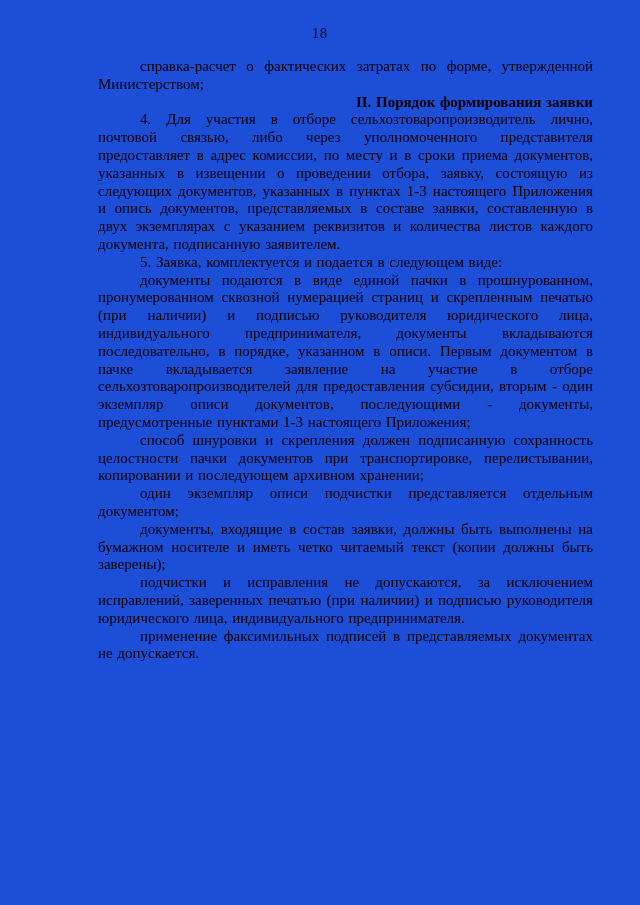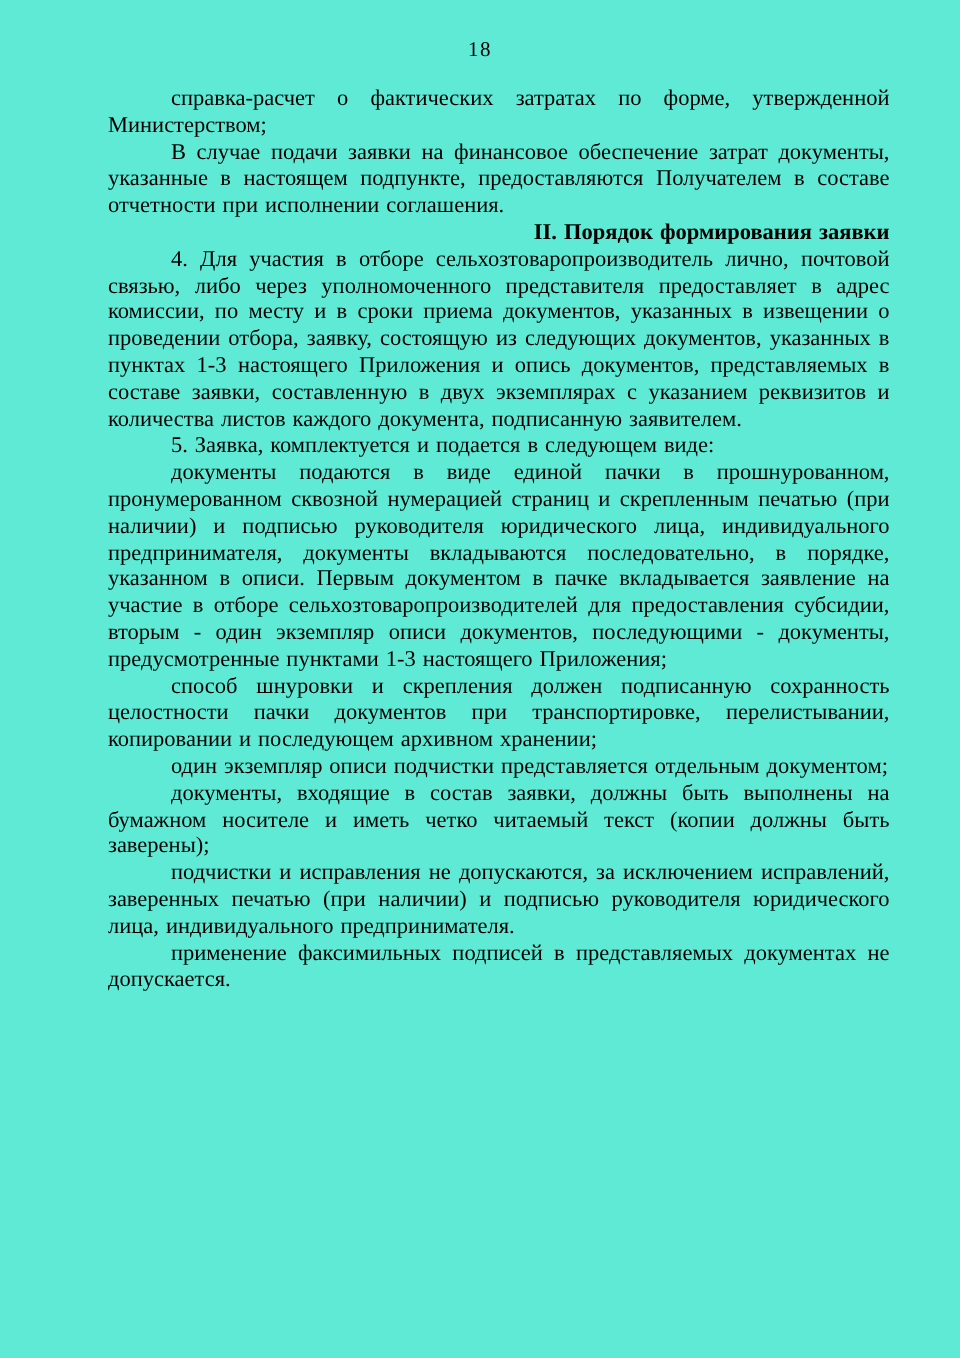--- a/index.html
+++ b/index.html
@@ -4,35 +4,35 @@
 <style>
   html, body {
     margin: 0;
     padding: 0;
     background: #ffffff;
   }
   .page {
     position: relative;
     width: 640px;
     height: 905px;
-    background: #5eead4;
+    background: #1d4ed8;
     color: #000000;
     font-family: "Liberation Serif", "DejaVu Serif", serif;
     overflow: hidden;
     box-sizing: border-box;
   }
   .pagenum {
     padding-top: 25px;
     text-align: center;
     font-size: 14px;
     line-height: 17px;
     letter-spacing: 1px;
   }
   .content {
-    margin: 16px 47px 0 72px;
+    margin: 16px 47px 0 98px;
     font-size: 15px;
     line-height: 17.8px;
     text-align: justify;
     word-spacing: 0.06em;
   }
   .content p {
     margin: 0;
     padding: 0;
     text-indent: 42px;
   }
@@ -47,21 +47,20 @@
 </style>
 </head>
 <body>
 
 <div class="page">
   <div class="pagenum">18</div>
 
   <div class="content">
     <div>
         <p>справка-расчет о фактических затратах по форме, утвержденной Министерством;</p>
-        <p>В случае подачи заявки на финансовое обеспечение затрат документы, указанные в настоящем подпункте, предоставляются Получателем в составе отчетности при исполнении соглашения.</p>
       </div>
 
     <p class="heading">II. Порядок формирования заявки</p>
 
     <div>
         <p>4. Для участия в отборе сельхозтоваропроизводитель лично, почтовой связью, либо через уполномоченного представителя предоставляет в адрес комиссии, по месту и в сроки приема документов, указанных в извещении о проведении отбора, заявку, состоящую из следующих документов, указанных в пунктах 1-3 настоящего Приложения и опись документов, представляемых в составе заявки, составленную в двух экземплярах с указанием реквизитов и количества листов каждого документа, подписанную заявителем.</p>
         <p>5. Заявка, комплектуется и подается в следующем виде:</p>
         <p>документы подаются в виде единой пачки в прошнурованном, пронумерованном сквозной нумерацией страниц и скрепленным печатью (при наличии) и подписью руководителя юридического лица, индивидуального предпринимателя, документы вкладываются последовательно, в порядке, указанном в описи. Первым документом в пачке вкладывается заявление на участие в отборе сельхозтоваропроизводителей для предоставления субсидии, вторым - один экземпляр описи документов, последующими - документы, предусмотренные пунктами 1-3 настоящего Приложения;</p>
         <p>способ шнуровки и скрепления должен подписанную сохранность целостности пачки документов при транспортировке, перелистывании, копировании и последующем архивном хранении;</p>
         <p>один экземпляр описи подчистки представляется отдельным документом;</p>

